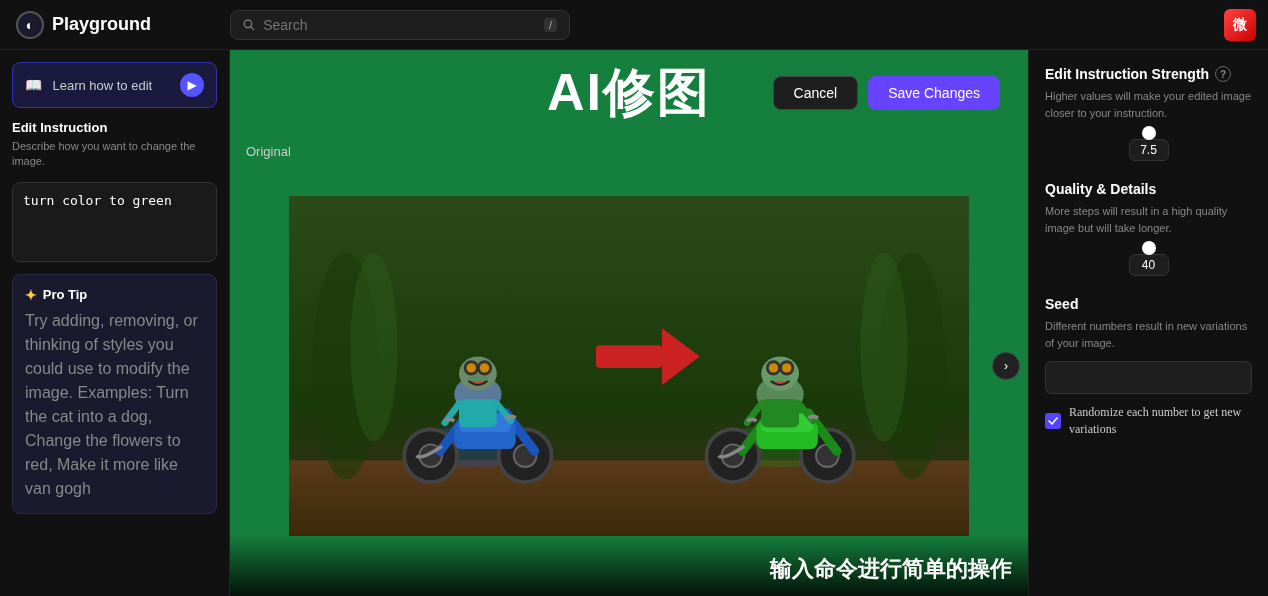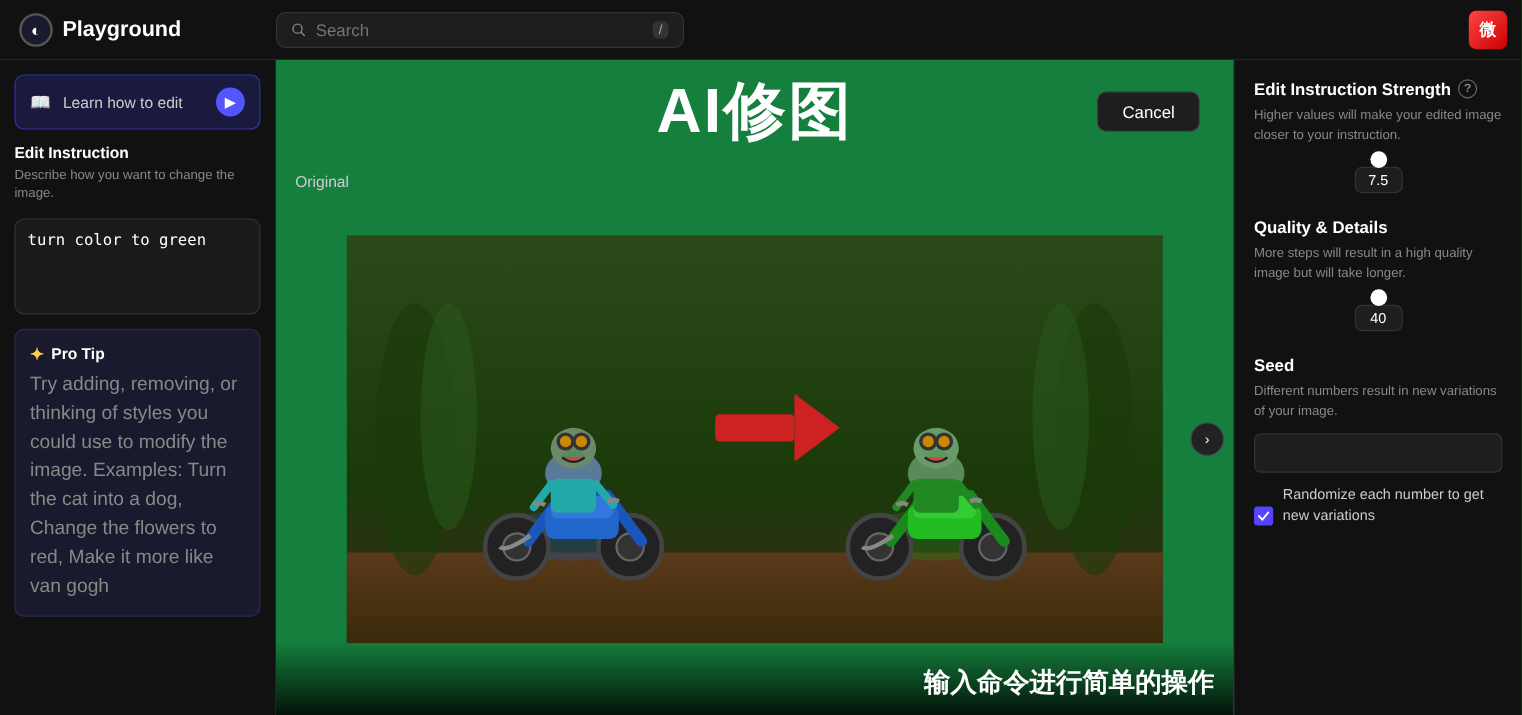--- a/index.html
+++ b/index.html
@@ -371,22 +371,23 @@
       border-radius: 6px;
       color: #aaa;
       font-size: 13px;
       padding: 8px 10px;
       outline: none;
       margin-bottom: 10px;
     }
 
     .checkbox-row {
       display: flex;
-      align-items: flex-end;
+      align-items: center;
       gap: 8px;
+      font-family: Liberation Serif, serif;
     }
     .checkbox-box {
       width: 16px;
       height: 16px;
       background: #5544ff;
       border-radius: 3px;
       display: flex; align-items: center; justify-content: center;
       flex-shrink: 0;
       margin-top: 1px;
       cursor: pointer;
@@ -451,20 +452,21 @@
     </div>
 
   </div>
 
   <div class="canvas-area">
 
     <div class="canvas-header">
       <div class="canvas-title">AI修图</div>
       <div class="canvas-actions">
         <button class="btn-cancel">Cancel</button>
+        <button class="btn-save">Save Changes</button>
       </div>
     </div>
 
     <div class="image-container">
       <span class="image-label">Original</span>
 
       <svg viewBox="0 0 720 360" width="100%" height="100%" style="max-height:340px;" xmlns="http://www.w3.org/2000/svg">
         <defs>
           <linearGradient id="bgGrad" x1="0" y1="0" x2="0" y2="1">
             <stop offset="0%" stop-color="#2a4a1a"></stop>

